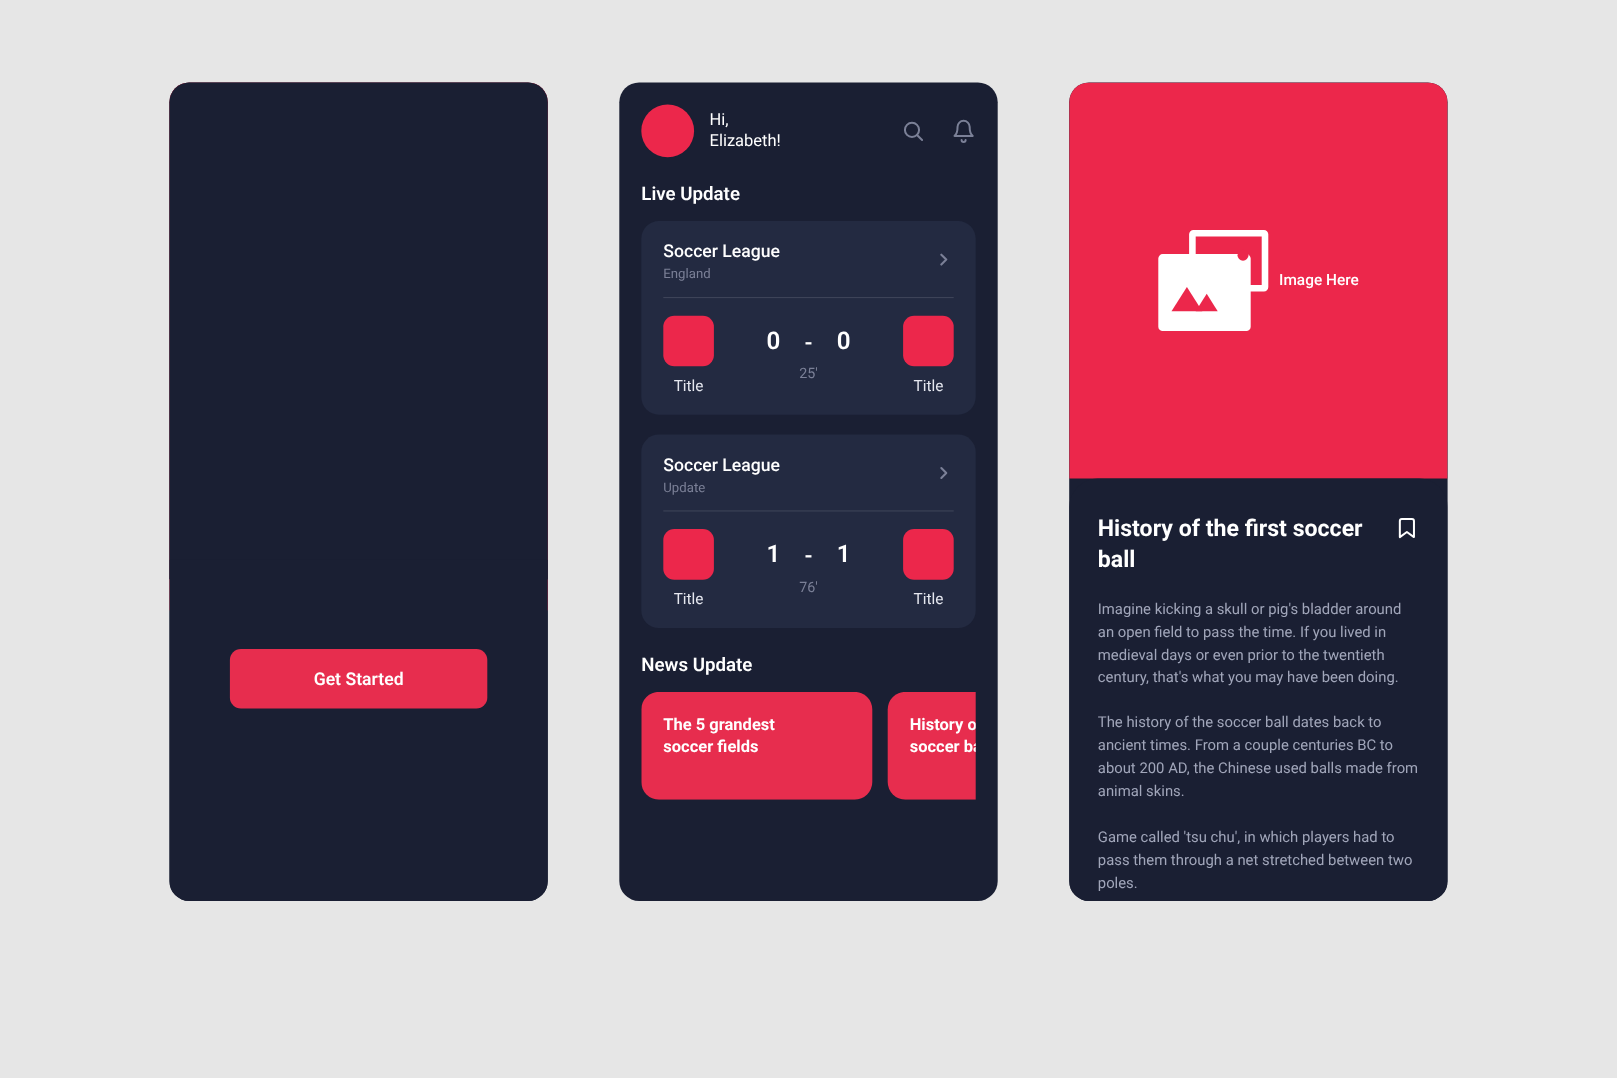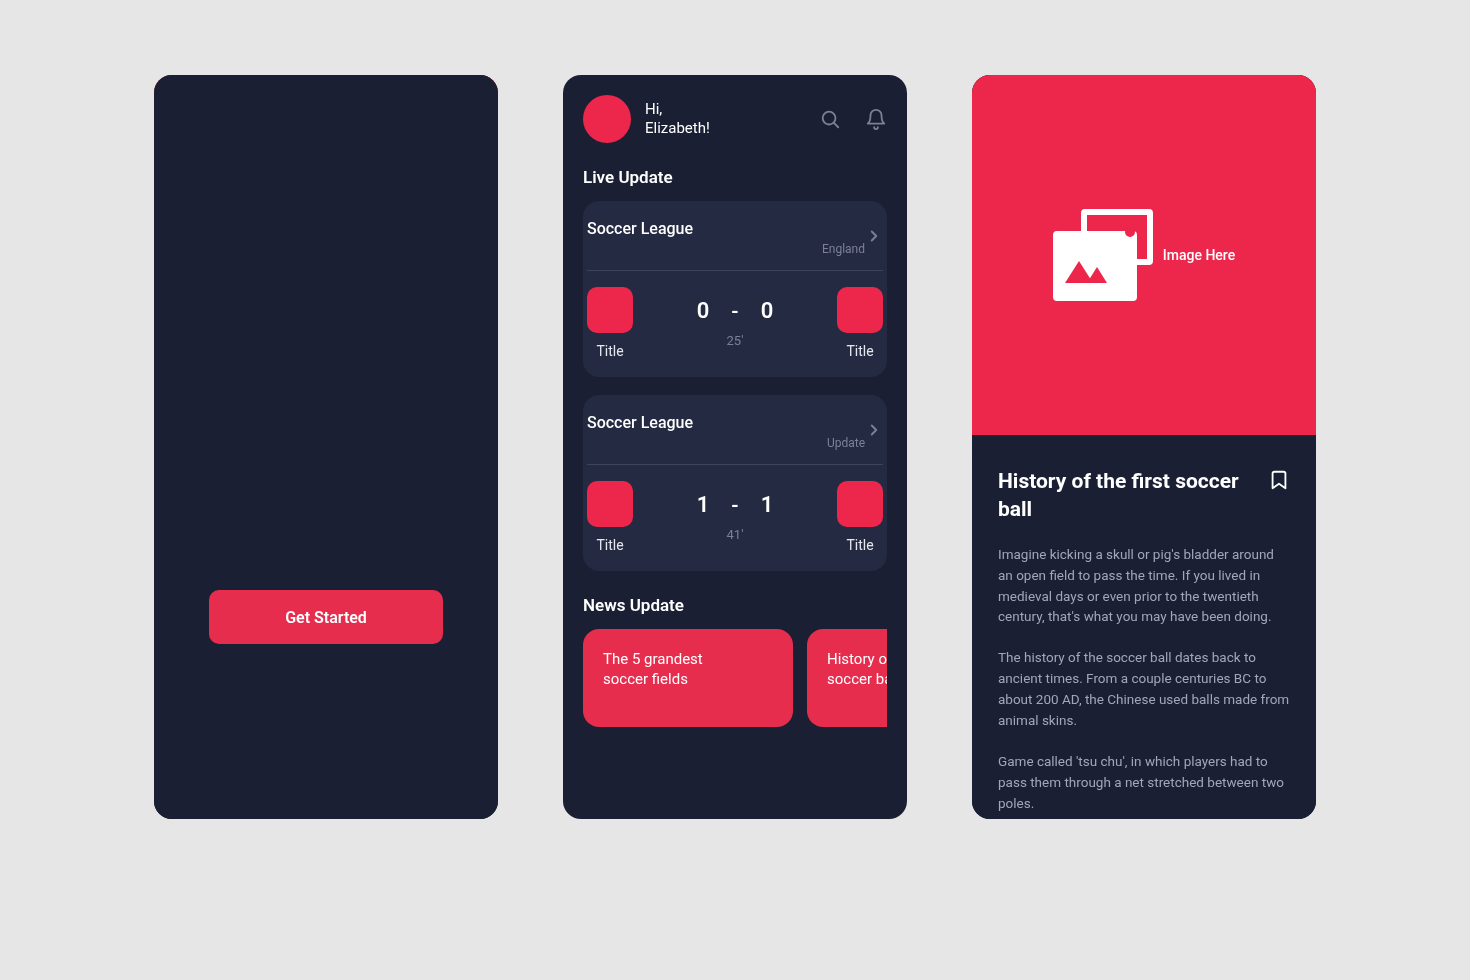--- a/index.html
+++ b/index.html
@@ -31,39 +31,39 @@
   .s1-title{color:#fff;font-size:24px;font-weight:600;line-height:1.35;margin-top:18px;}
   .s1-btn{margin:45px auto 0;background:var(--pink2);color:#fff;border:none;border-radius:10px;width:234px;height:54px;font-size:16px;font-weight:600;cursor:pointer;}
   
   .s2{padding:20px 20px 0;display:flex;flex-direction:column;height:100%;}
   .s2-header{display:flex;align-items:center;gap:14px;}
   .avatar{width:48px;height:48px;border-radius:50%;background:var(--pink);flex:0 0 48px;}
   .greet{color:#fff;font-size:15px;line-height:1.3;flex:1;}
   .hicon{width:22px;height:22px;color:var(--muted);display:flex;align-items:center;justify-content:center;cursor:pointer;}
   .hicon+svg,.hicon svg{display:block;}
   .sec-title{color:#fff;font-size:17px;font-weight:600;margin:24px 0 14px;}
-  .card{background:var(--dark2);border-radius:16px;padding:18px 4px;}
+  .card{background:var(--dark2);border-radius:16px;padding:18px 20px;}
   .card+.card{margin-top:18px;}
   .card-head{display:flex;align-items:center;}
   .card-head .tcol{flex:1;}
   .league{color:#fff;font-size:16px;font-weight:500;}
-  .country{color:var(--muted);font-size:12px;margin-top:4px;text-align:right;}
+  .country{color:var(--muted);font-size:12px;margin-top:4px;}
   .chev{color:var(--muted);}
   .divider{height:1px;background:rgba(255,255,255,.12);margin:14px 0 16px;}
   .score-row{display:flex;align-items:center;justify-content:space-between;}
   .team{display:flex;flex-direction:column;align-items:center;gap:10px;}
   .team-box{width:46px;height:46px;border-radius:10px;background:var(--pink);}
   .team-name{color:#e5e7ef;font-size:14px;}
   .mid{display:flex;flex-direction:column;align-items:center;gap:10px;}
   .score{color:#fff;font-size:22px;font-weight:600;display:flex;gap:22px;align-items:center;}
   .dash{color:#fff;font-size:20px;}
   .time{color:var(--muted);font-size:13px;}
   .news-row{display:flex;gap:14px;overflow:hidden;}
   .news-card{background:var(--pink2);border-radius:16px;color:#fff;padding:20px;flex:0 0 210px;height:98px;display:flex;align-items:flex-start;}
-  .news-title{font-size:15px;font-weight:400;line-height:1.35;max-width:140px;}
+  .news-title{font-size:15px;font-weight:700;line-height:1.35;max-width:140px;}
   
   .s3-hero{height:360px;background:var(--pink);display:flex;align-items:center;justify-content:center;}
   .s3-sheet{position:absolute;left:0;right:0;top:360px;bottom:0;background:var(--dark);border-radius:26px 26px 0 0;padding:32px 26px;}
   .s3-top{display:flex;align-items:flex-start;gap:14px;}
   .s3-title{color:#fff;font-size:21px;font-weight:700;line-height:1.35;flex:1;}
   .bm{color:#fff;cursor:pointer;}
   .s3-body{color:#a1a6ba;font-size:13.5px;line-height:1.55;}
   .s3-body p{margin-top:20px;}
 </style>
 </head>
@@ -164,21 +164,21 @@
           <div class="team">
             <div class="team-box"></div>
             <div class="team-name">Title</div>
           </div>
           <div class="mid">
             <div class="score">
               <span>1</span>
               <span class="dash">-</span>
               <span>1</span>
             </div>
-            <div class="time">41'</div>
+            <div class="time">76'</div>
           </div>
           <div class="team">
             <div class="team-box"></div>
             <div class="team-name">Title</div>
           </div>
         </div>
       </div>
 
       <div class="sec-title">News Update</div>
       <div class="news-row">

